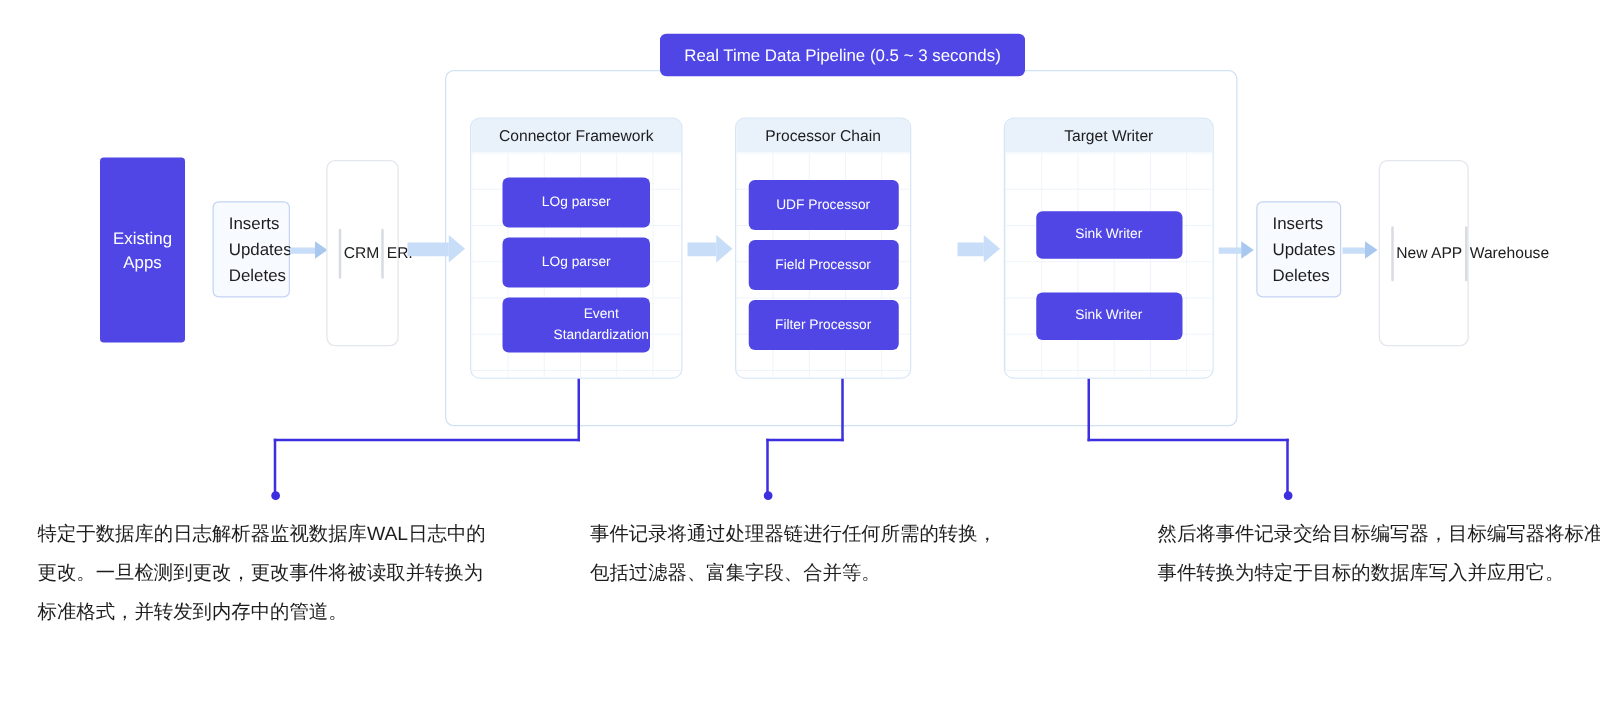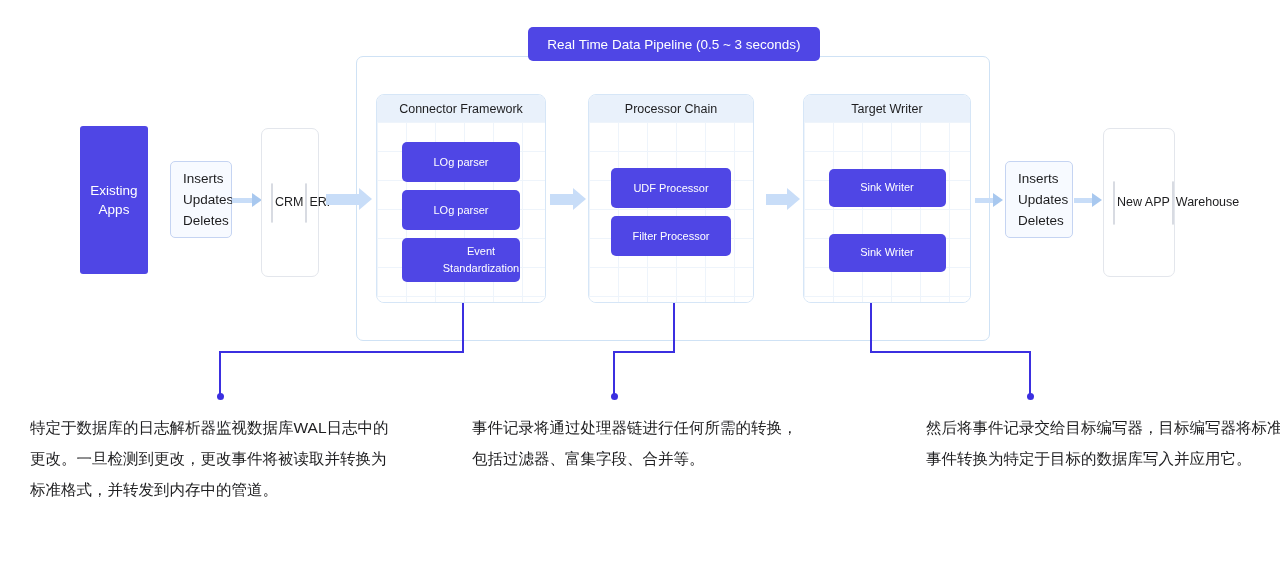--- a/index.html
+++ b/index.html
@@ -115,21 +115,21 @@
     position: relative; flex: 1;
     background-color: #ffffff;
     background-image:
       linear-gradient(to right, #eef4fb 1px, transparent 1px),
       linear-gradient(to bottom, #eef4fb 1px, transparent 1px);
     background-size: 29px 29px;
     display: flex; flex-direction: column; align-items: center;
     justify-content: center; gap: 8px;
   }
   .stage-1 { left: 376px; top: 94px; width: 170px; height: 209px; }
-  .stage-2 { left: 588px; top: 94px; width: 166px; height: 209px; }
+  .stage-2 { left: 588px; top: 94px; width: 141px; height: 209px; }
   .stage-3 { left: 803px; top: 94px; width: 168px; height: 209px; }
 
   .node {
     background: #4f46e5; color: #ffffff;
     border-radius: 5px;
     font-size: 11px; line-height: 17px; text-align: center;
     display: flex; align-items: center; justify-content: center;
     position: relative; z-index: 2;
   }
   .stage-1 .node { width: 118px; height: 40px; }
@@ -239,20 +239,21 @@
 
   <div class="abs arrow arrow-3">
     <div class="shaft" style="width:23px"></div>
     <div class="head" style="left:23px"></div>
   </div>
 
   <div class="abs stage stage-2">
     <div class="stage-head">Processor Chain</div>
     <div class="stage-body">
       <div class="node">UDF Processor</div>
+      <div class="node">Field Processor</div>
       <div class="node">Filter Processor</div>
     </div>
   </div>
 
   <div class="abs arrow arrow-4">
     <div class="shaft" style="width:21px"></div>
     <div class="head" style="left:21px"></div>
   </div>
 
   <div class="abs stage stage-3">

